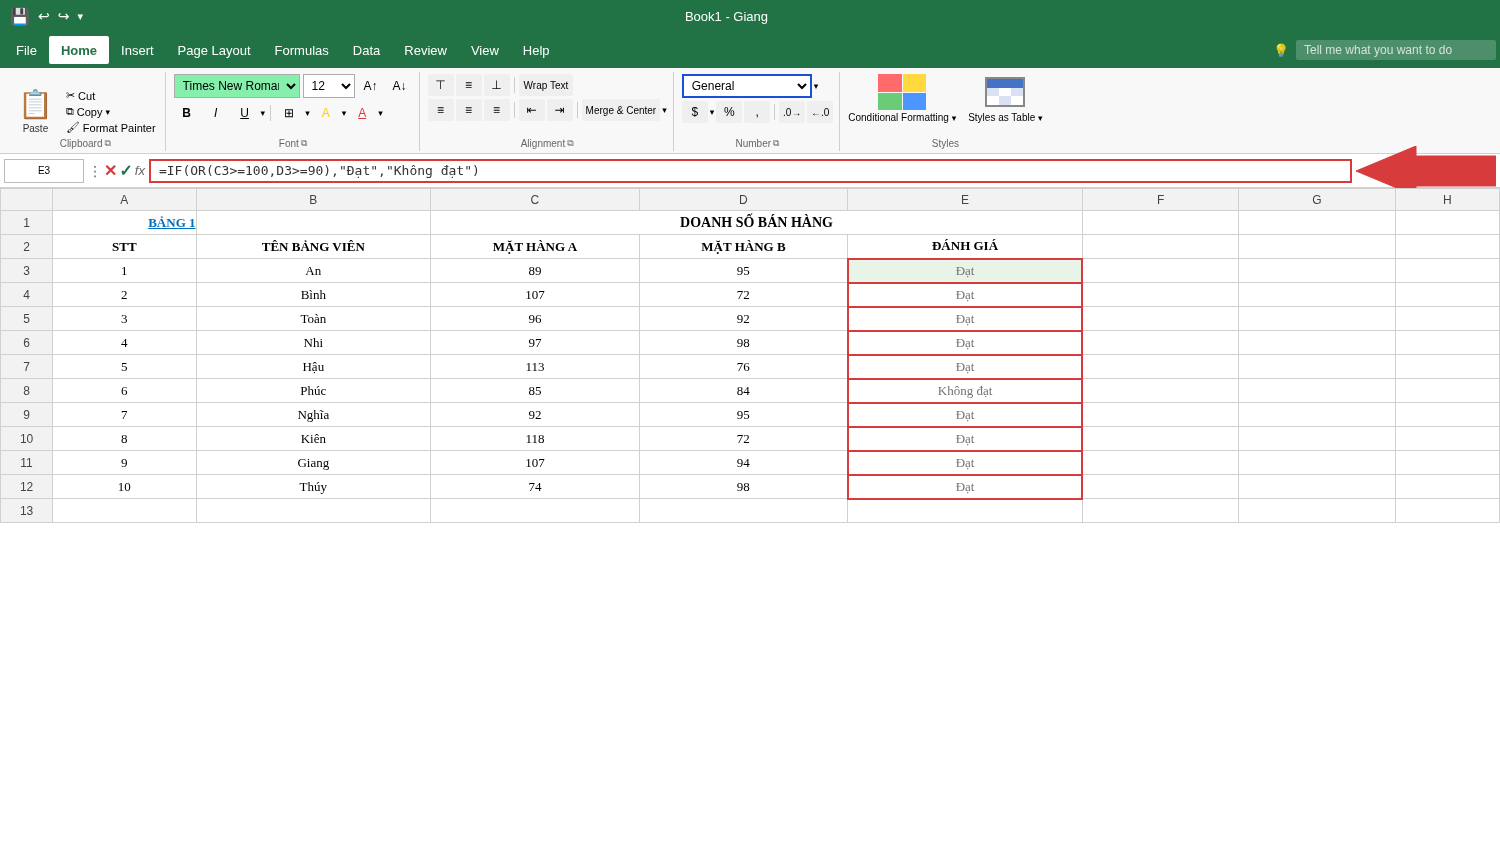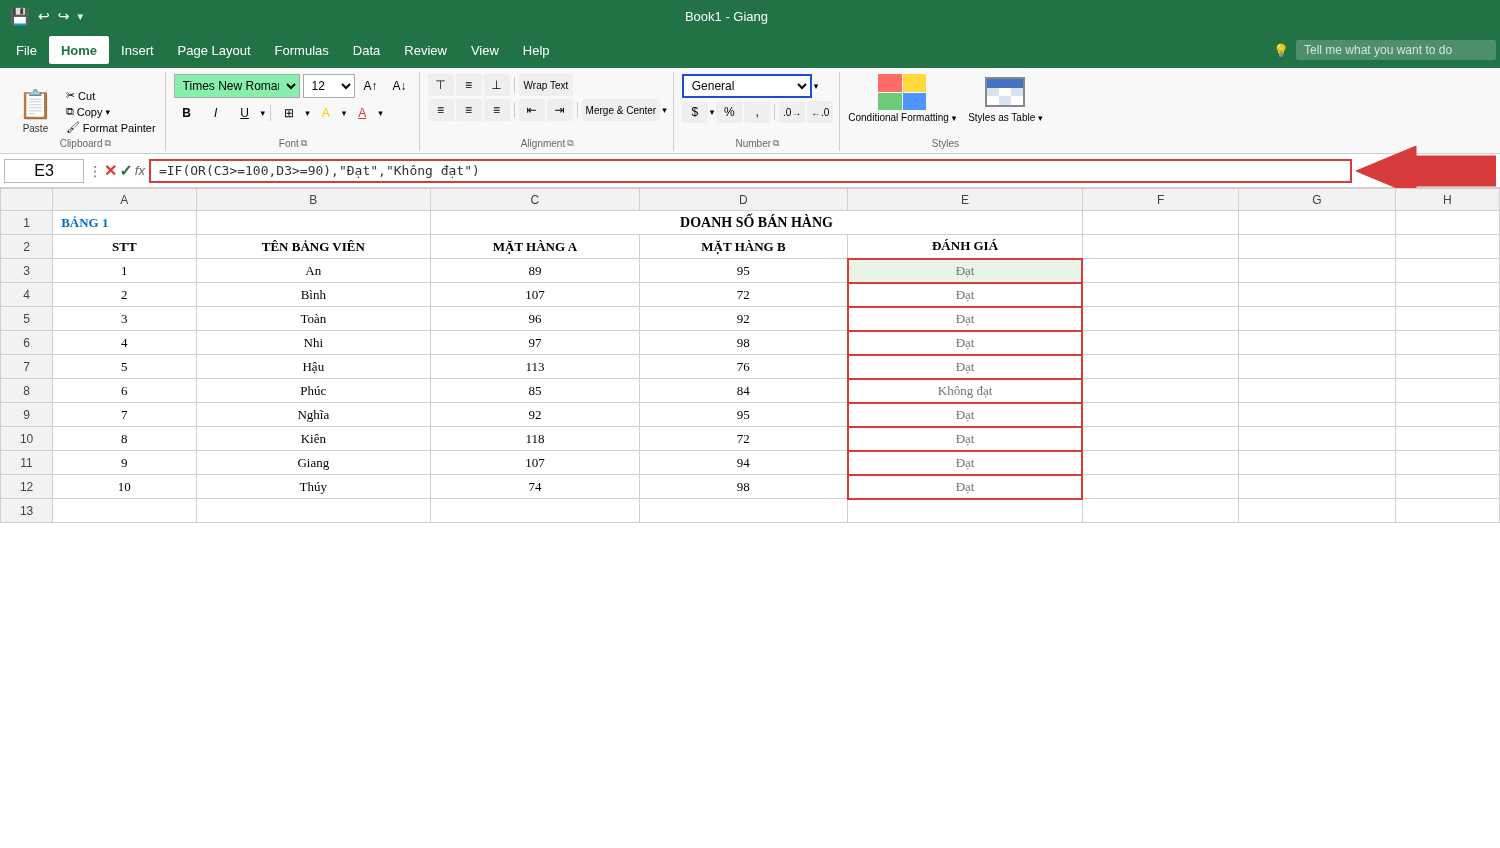--- a/index.html
+++ b/index.html
@@ -196,21 +196,21 @@
       height: 34px;
       padding: 0 4px;
       gap: 4px;
       background: white;
     }
     .cell-ref {
       width: 80px;
       height: 24px;
       border: 1px solid #bbb;
       padding: 0 6px;
-      font-size: 16px;
+      font-size: 10px;
       text-align: center;
     }
     .formula-icons { display: flex; gap: 2px; align-items: center; color: #666; }
     .formula-input {
       flex: 1;
       height: 24px;
       border: 2px solid #d83b3b;
       padding: 0 8px;
       font-size: 13px;
       font-family: 'Consolas', monospace;
@@ -529,21 +529,21 @@
           <th class="col-header col-e">E</th>
           <th class="col-header col-f">F</th>
           <th class="col-header col-g">G</th>
           <th class="col-header col-h">H</th>
         </tr>
       </thead>
       <tbody id="sheet-body">
 
         <tr>
           <td class="row-header">1</td>
-          <td class="sheet-cell cell-blue-text" style="text-align:left; padding-left:8px;">BẢNG 1</td>
+          <td class="sheet-cell cell-blue-text" style="text-align:right; padding-left:8px;text-decoration:underline;">BẢNG 1</td>
           <td class="sheet-cell"></td>
           <td class="sheet-cell merge-title" colspan="3">DOANH SỐ BÁN HÀNG</td>
           <td class="sheet-cell"></td>
           <td class="sheet-cell"></td>
           <td class="sheet-cell"></td>
         </tr>
 
         <tr>
           <td class="row-header">2</td>
           <td class="sheet-cell cell-bold">STT</td>

